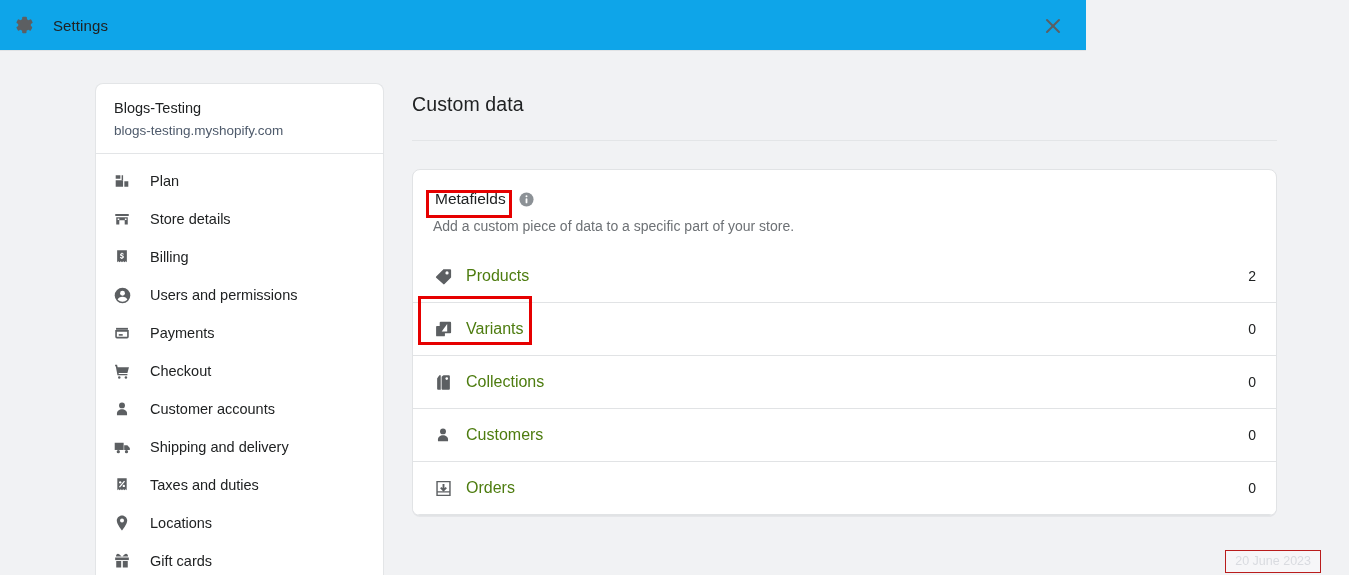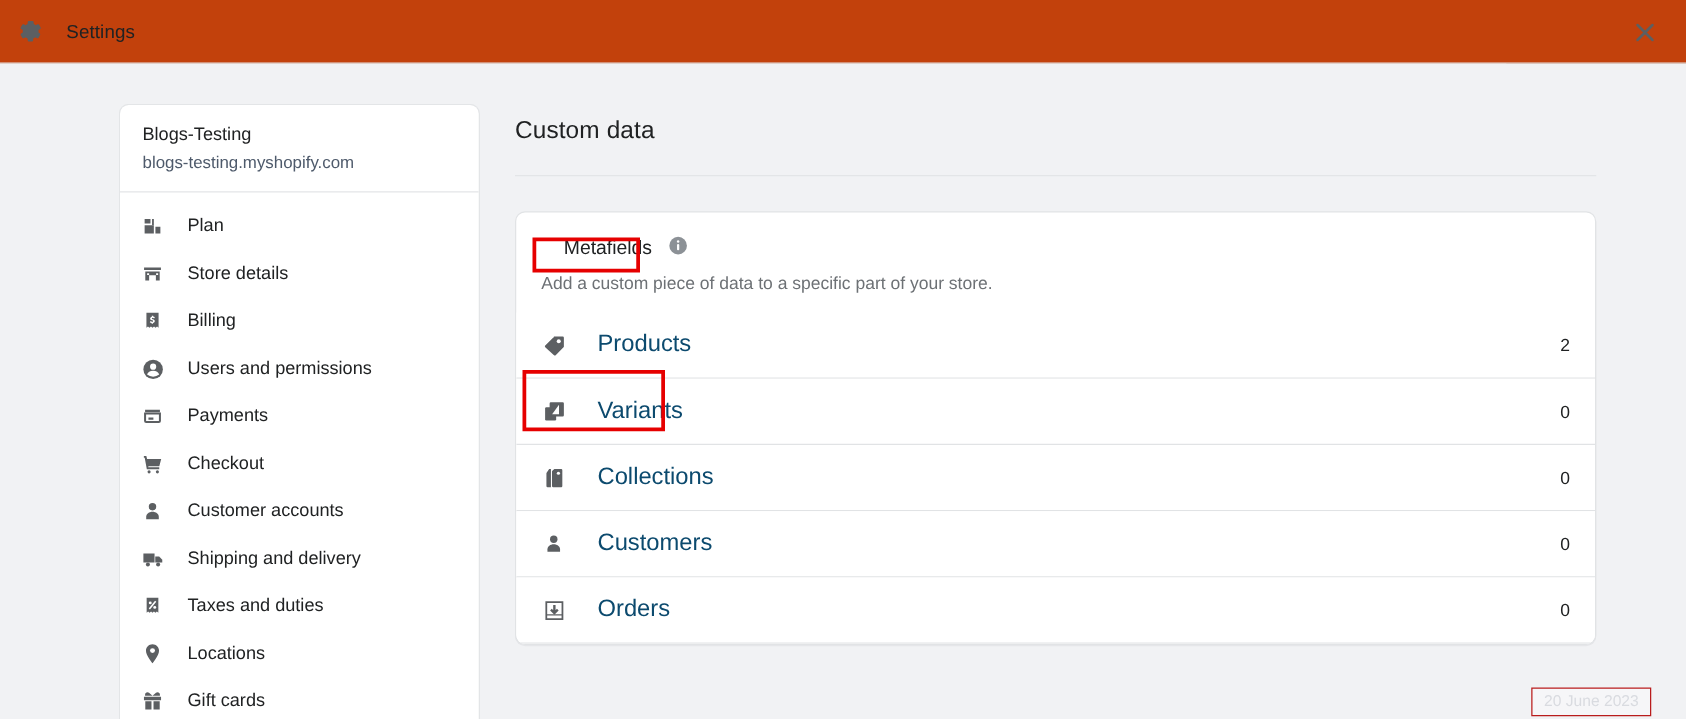--- a/index.html
+++ b/index.html
@@ -7,22 +7,22 @@
     width: 1349px; height: 575px;
     overflow: hidden;
     background: #f1f2f4;
     font-family: "Liberation Sans", sans-serif;
     color: #202223;
   }
 
   
   .topbar {
     position: absolute; top: 0; left: 0;
-    width: 1349px; height: 51px;
-    background: #c2410c;
+    width: 1086px; height: 51px;
+    background: #0ea5e9;
     border-bottom: 1px solid #e1e3e5;
     display: flex; align-items: center;
   }
   .topbar-gear { margin-left: 13px; display: flex; align-items: center; }
   .topbar-title {
     margin-left: 18px;
     font-size: 15px;
     color: #202223;
     letter-spacing: 0.1px;
   }
@@ -95,21 +95,21 @@
   .card {
     margin-top: 28px;
     width: 865px;
     background: #ffffff;
     border: 1px solid #e1e3e5;
     border-radius: 8px;
     box-shadow: 0 1px 0 rgba(22,29,37,0.05);
     overflow: hidden;
   }
   .card-head { padding: 18px 20px 16px 20px; }
-  .card-title-row { display: flex; align-items: flex-start; gap: 10px; margin-left: 16px; }
+  .card-title-row { display: flex; align-items: center; gap: 10px; }
   .card-title {
     font-size: 15.5px; color: #202223;
     position: relative;
     padding: 2px 2px;
   }
   .info-icon { display: flex; align-items: center; }
   .card-desc {
     margin-top: 8px;
     font-size: 14px;
     color: #6d7175;
@@ -135,23 +135,23 @@
     border-bottom: 1px solid #e1e3e5;
     cursor: pointer;
     background: #ffffff;
   }
   .row-icon {
     width: 20px; height: 20px;
     display: flex; align-items: center; justify-content: center;
     flex: 0 0 20px;
   }
   .row-label {
-    margin-left: 25px;
-    font-size: 19px;
-    color: #0c4a6e;
+    margin-left: 13px;
+    font-size: 16px;
+    color: #4d7c0f;
     flex: 1;
   }
   .row-count { font-size: 14px; color: #202223; }
 
   
   .annot {
     position: absolute;
     border: 3px solid #e60000;
     pointer-events: none;
     z-index: 30;

